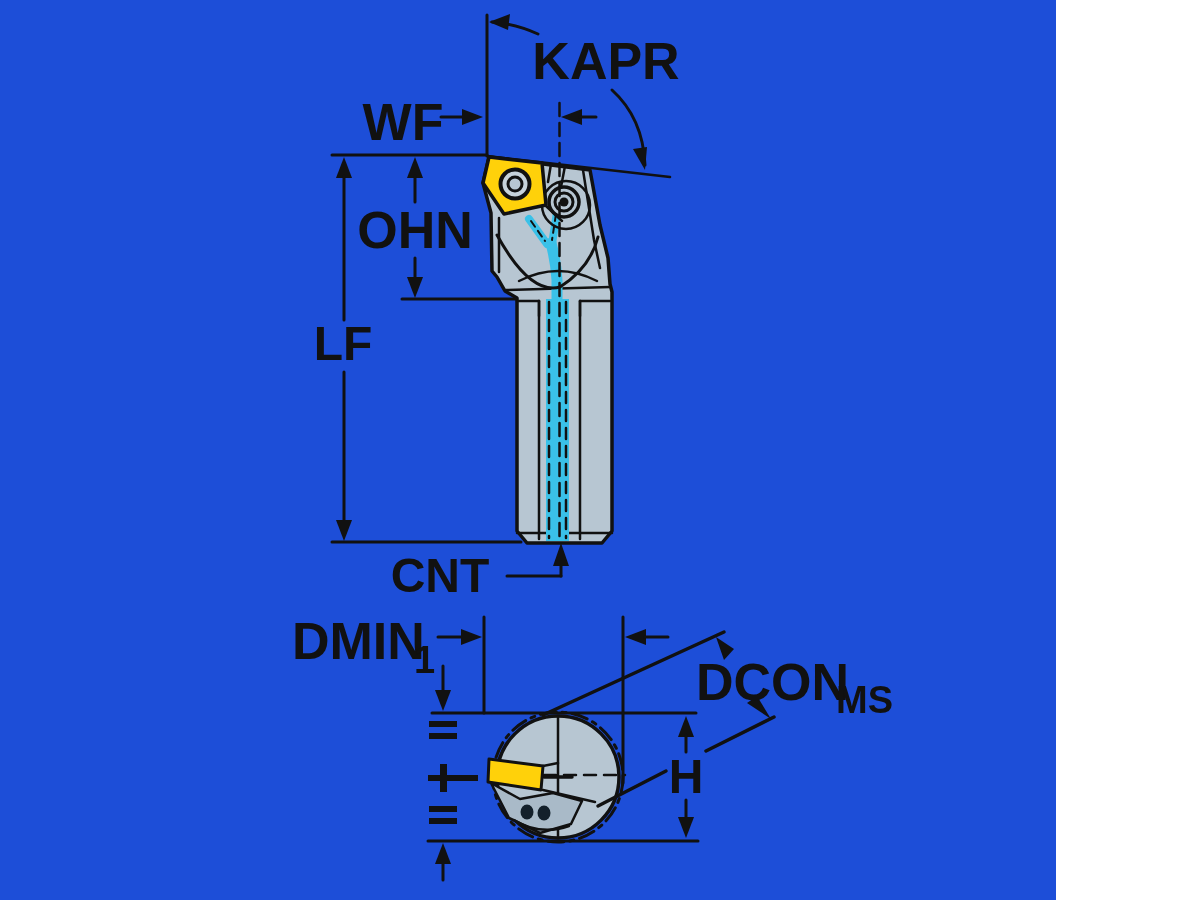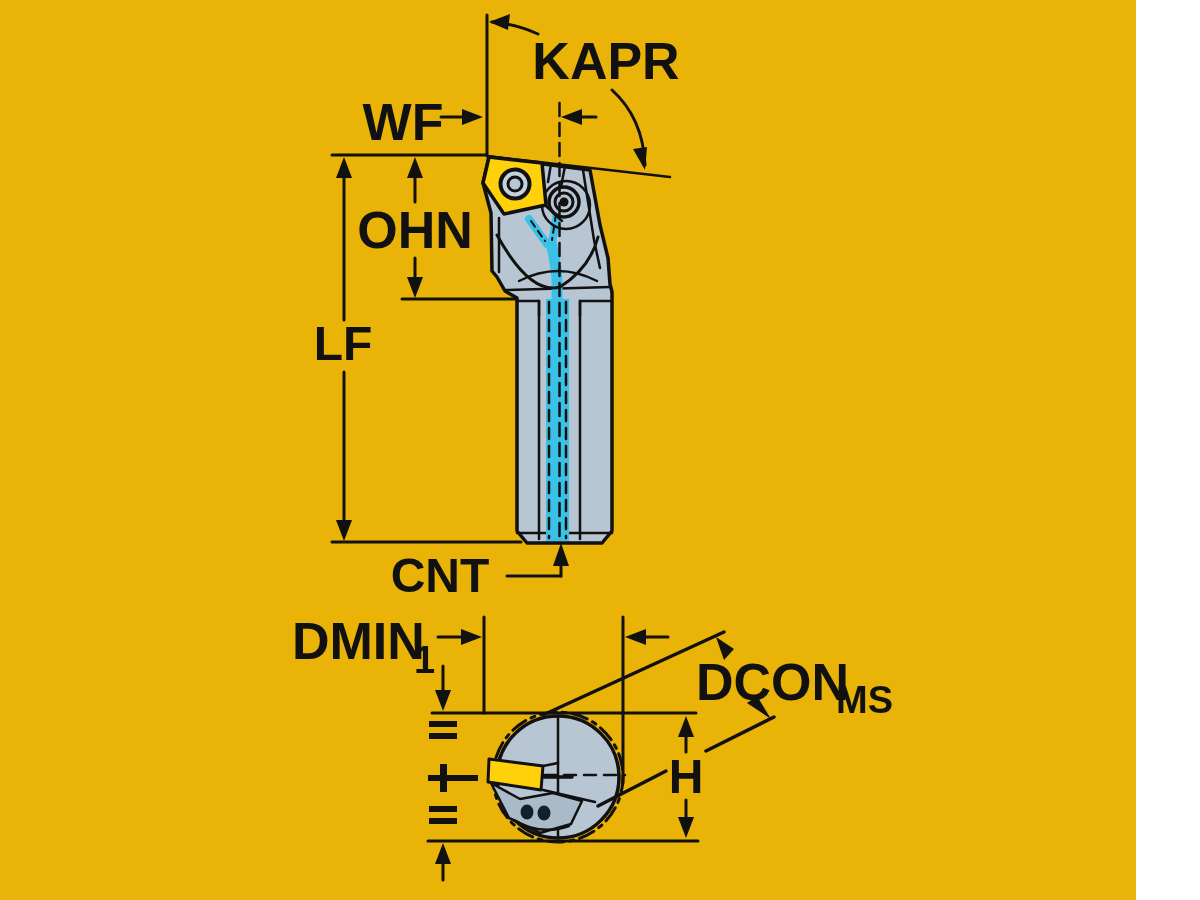--- a/index.html
+++ b/index.html
@@ -1,16 +1,16 @@
 <!DOCTYPE html>
 <html><head>
 <meta charset="utf-8">
 <style>
   html,body{margin:0;padding:0;background:#ffffff;}
-  .stage{position:relative;width:1136px;height:900px;background:#eab308;overflow:hidden;}
+  .stage{position:relative;width:1056px;height:900px;background:#1d4ed8;overflow:hidden;}
   svg{display:block;}
   text{font-family:"Liberation Sans","DejaVu Sans",sans-serif;font-weight:bold;fill:#111;}
   .lbl{font-size:52px;}
   .lbl-sm{font-size:48px;}
   .lbl-sub{font-size:38px;}
 </style>
 </head>
 <body>
 
 <div class="stage">

